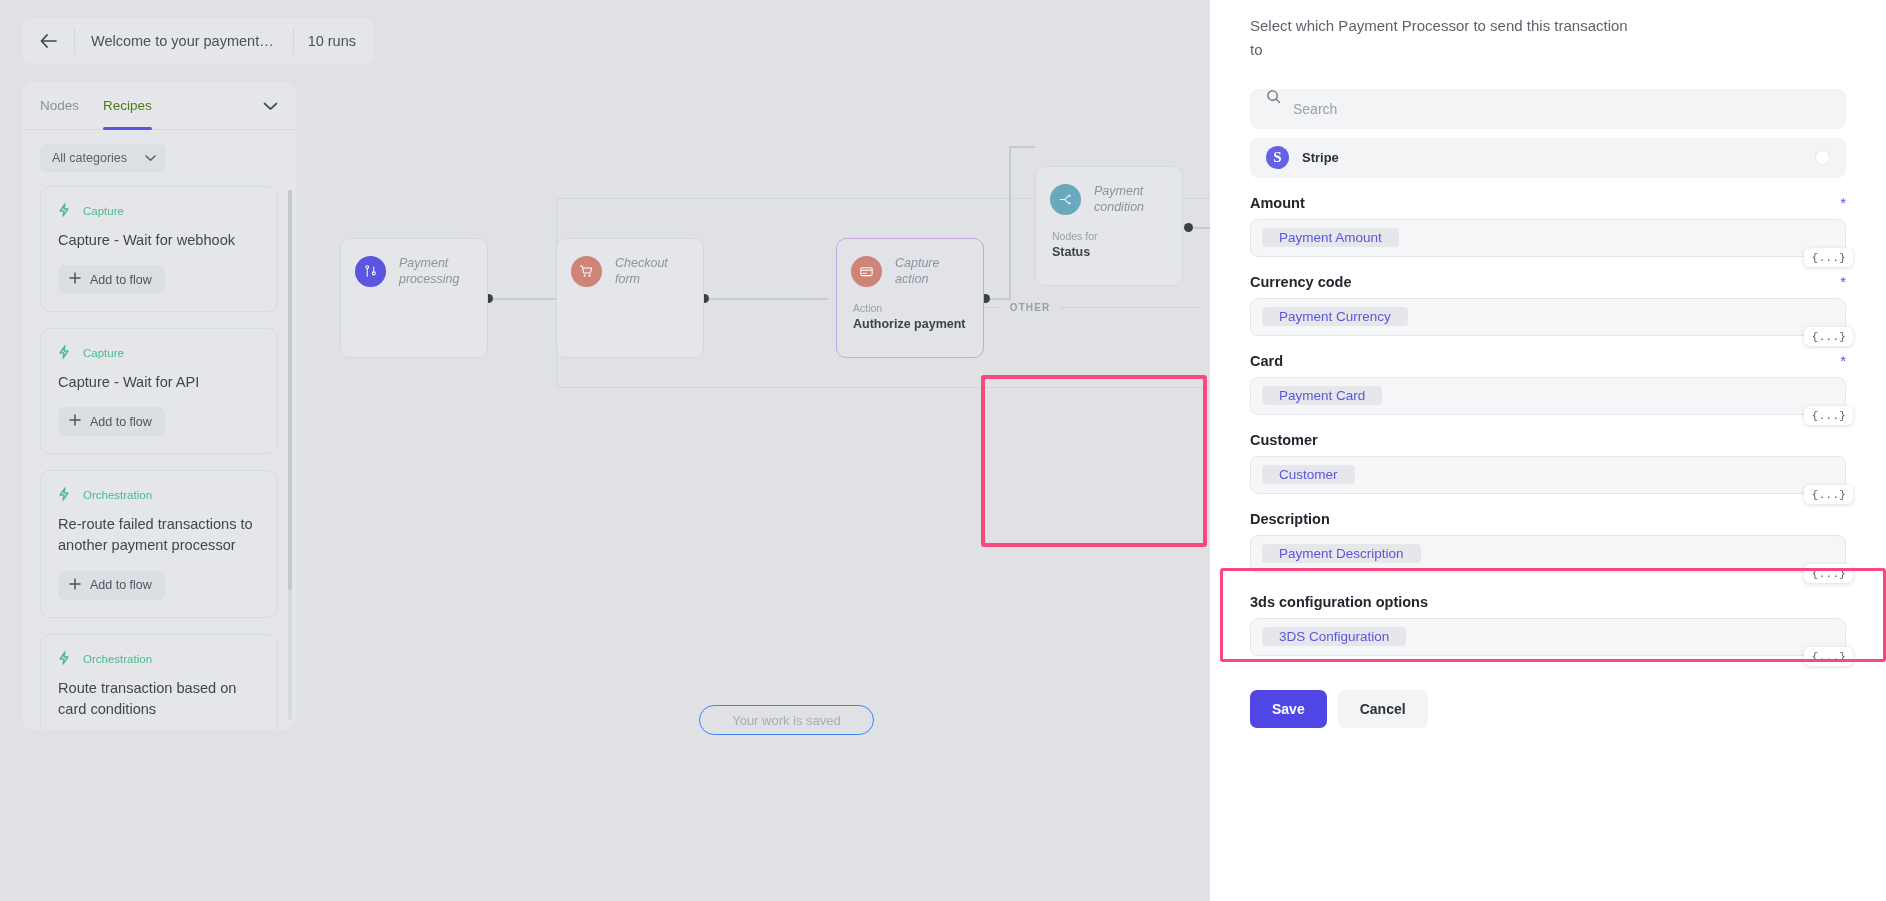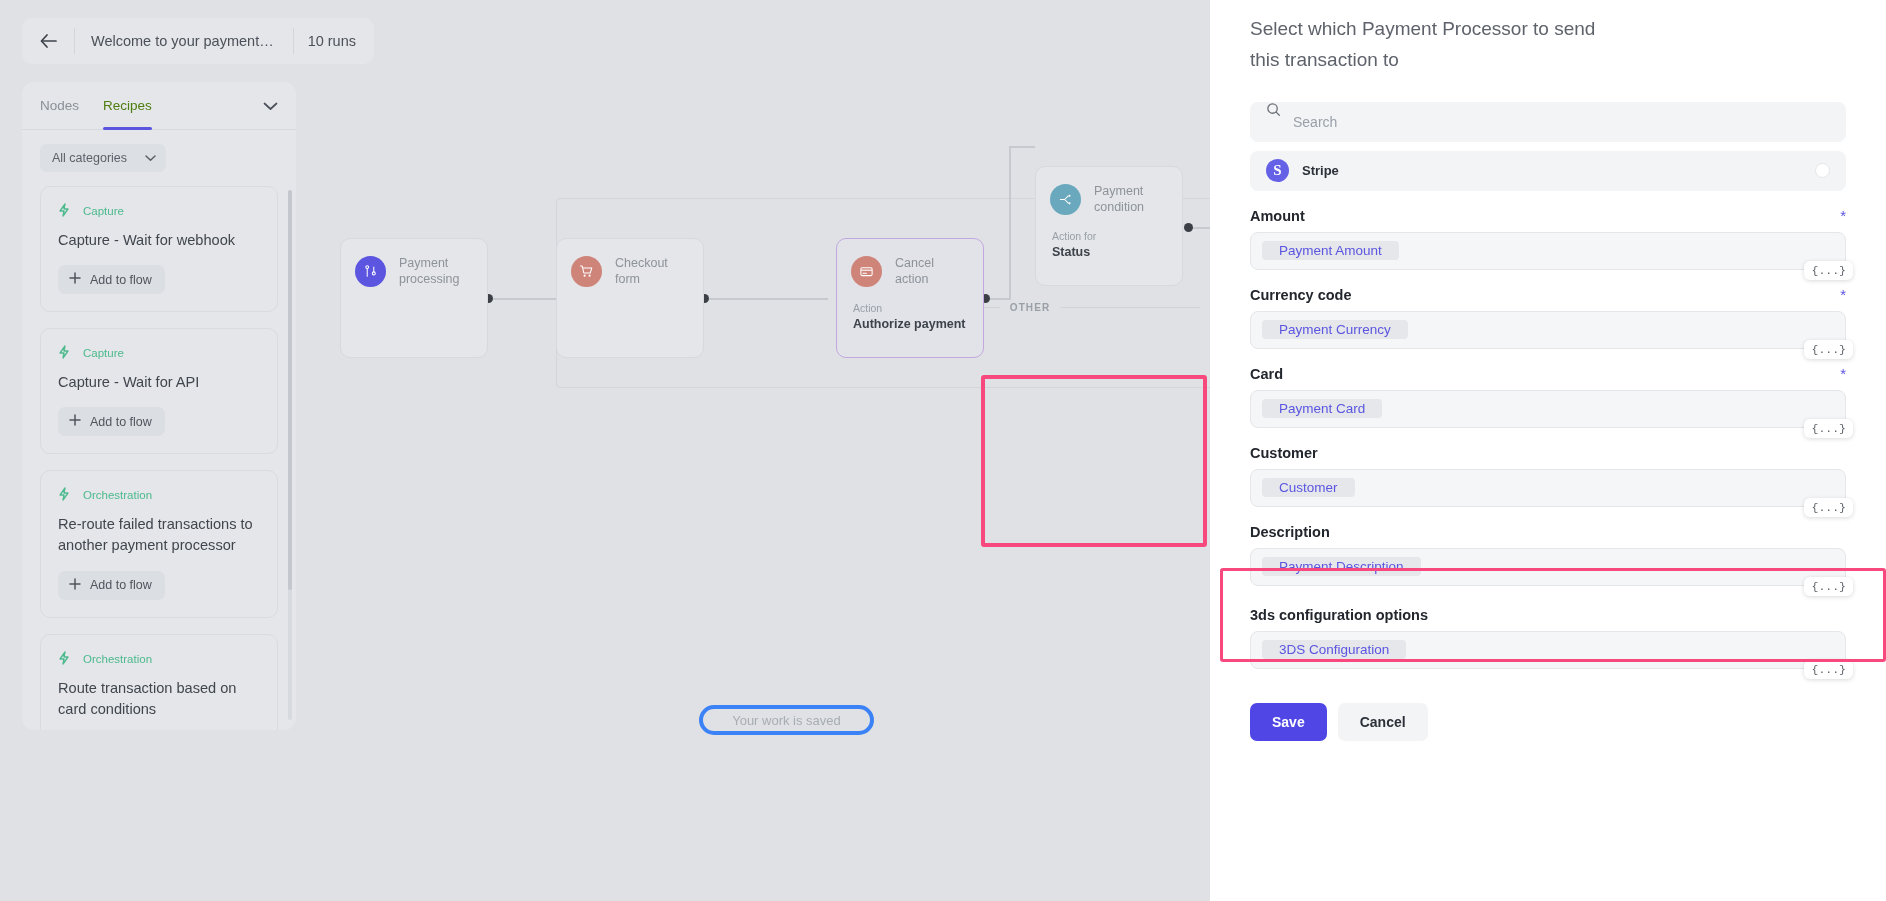--- a/index.html
+++ b/index.html
@@ -142,20 +142,21 @@
 
   .node {
     position: absolute;
     background: #e4e6e9;
     border: 1px solid #d6d9dd;
     border-radius: 10px;
   }
   .node-head {
     display: flex; align-items: center; gap: 13px;
     padding: 16px 14px 0 14px;
+    font-style: italic;
   }
   .node-ico {
     width: 31px; height: 31px; border-radius: 50%;
     display: flex; align-items: center; justify-content: center;
     flex-shrink: 0;
   }
   .node-name { font-size: 12.5px; color: #8e939b; line-height: 1.3; }
   .node-body { padding: 14px 14px 0 16px; }
   .node-key { font-size: 10.5px; color: #9aa0a8; margin-bottom: 3px; }
   .node-val { font-size: 12.5px; color: #3e434b; font-weight: 700; }
@@ -174,21 +175,21 @@
   .hl-box {
     position: absolute;
     border: 4px solid #f8497f;
     border-radius: 3px;
     pointer-events: none;
   }
 
   .saved-pill {
     position: absolute; left: 699px; top: 705px;
     width: 175px; height: 30px;
-    border: 4px solid #3b82f6; border-radius: 16px;
+    border: 1px solid #3b82f6; border-radius: 16px;
     display: flex; align-items: center; justify-content: center;
     font-size: 13px; color: #a8adb4;
   }
 
   .ghost-btn {
     position: absolute; left: 1195px; top: 20px;
     width: 90px; height: 42px;
     background: #e6e8eb; border-radius: 8px;
     display: flex; align-items: center; padding-left: 14px;
     font-size: 14px; color: #63b98d;
@@ -196,21 +197,21 @@
 
   
   .rpanel {
     position: absolute; right: 0; top: 0;
     width: 676px; height: 901px;
     background: #ffffff;
     padding: 0 40px;
     overflow: hidden;
   }
   .rp-intro {
-    font-size: 19px; color: #5e636b; line-height: 1.62;
+    font-size: 15px; color: #5e636b; line-height: 1.62;
     padding-top: 14px; width: 380px;
   }
   .rp-search {
     margin-top: 26px;
     height: 40px; background: #f3f4f6;
     border-radius: 8px;
     display: flex; gap: 12px;
     padding: 0 16px;
   }
   .rp-search input {
@@ -478,42 +479,42 @@
 
     <div class="node selected" style="left:536px; top:156px; width:148px; height:120px;">
       <div class="node-head">
         <div class="node-ico" style="background:#cf8479;">
           <svg width="15" height="15" viewBox="0 0 16 16" fill="none">
             <rect x="2" y="4" width="12" height="8.4" rx="1.4" stroke="#fff" stroke-width="1.1" fill="none"></rect>
             <path d="M2.3 6.6H13.7" stroke="#fff" stroke-width="1.2"></path>
             <path d="M4.2 9.9H8" stroke="#fff" stroke-width="1.1" stroke-linecap="round"></path>
           </svg>
         </div>
-        <div class="node-name">Cancel action</div>
+        <div class="node-name">Capture action</div>
       </div>
       <div class="node-body">
         <div class="node-key">Action</div>
         <div class="node-val">Authorize payment</div>
       </div>
     </div>
 
     <div class="node" style="left:735px; top:84px; width:148px; height:120px;">
       <div class="node-head">
         <div class="node-ico" style="background:#6aa8bd;">
           <svg width="15" height="15" viewBox="0 0 16 16" fill="none">
             <path d="M2.5 8H7" stroke="#fff" stroke-width="1.1" stroke-linecap="round"></path>
             <path d="M7 8L11 4.2M7 8L11 11.8" stroke="#fff" stroke-width="1.1" stroke-linecap="round"></path>
             <circle cx="12.3" cy="3.9" r="1.1" fill="#fff"></circle>
             <circle cx="12.3" cy="12.1" r="1.1" fill="#fff"></circle>
           </svg>
         </div>
         <div class="node-name">Payment condition</div>
       </div>
       <div class="node-body">
-        <div class="node-key">Action for</div>
+        <div class="node-key">Nodes for</div>
         <div class="node-val">Status</div>
       </div>
     </div>
 
     <div class="ghost-btn">P</div>
   </div>
 
   <div class="hl-box" style="left:981px; top:375px; width:226px; height:172px;"></div>
 
   <div class="saved-pill">Your work is saved</div>

